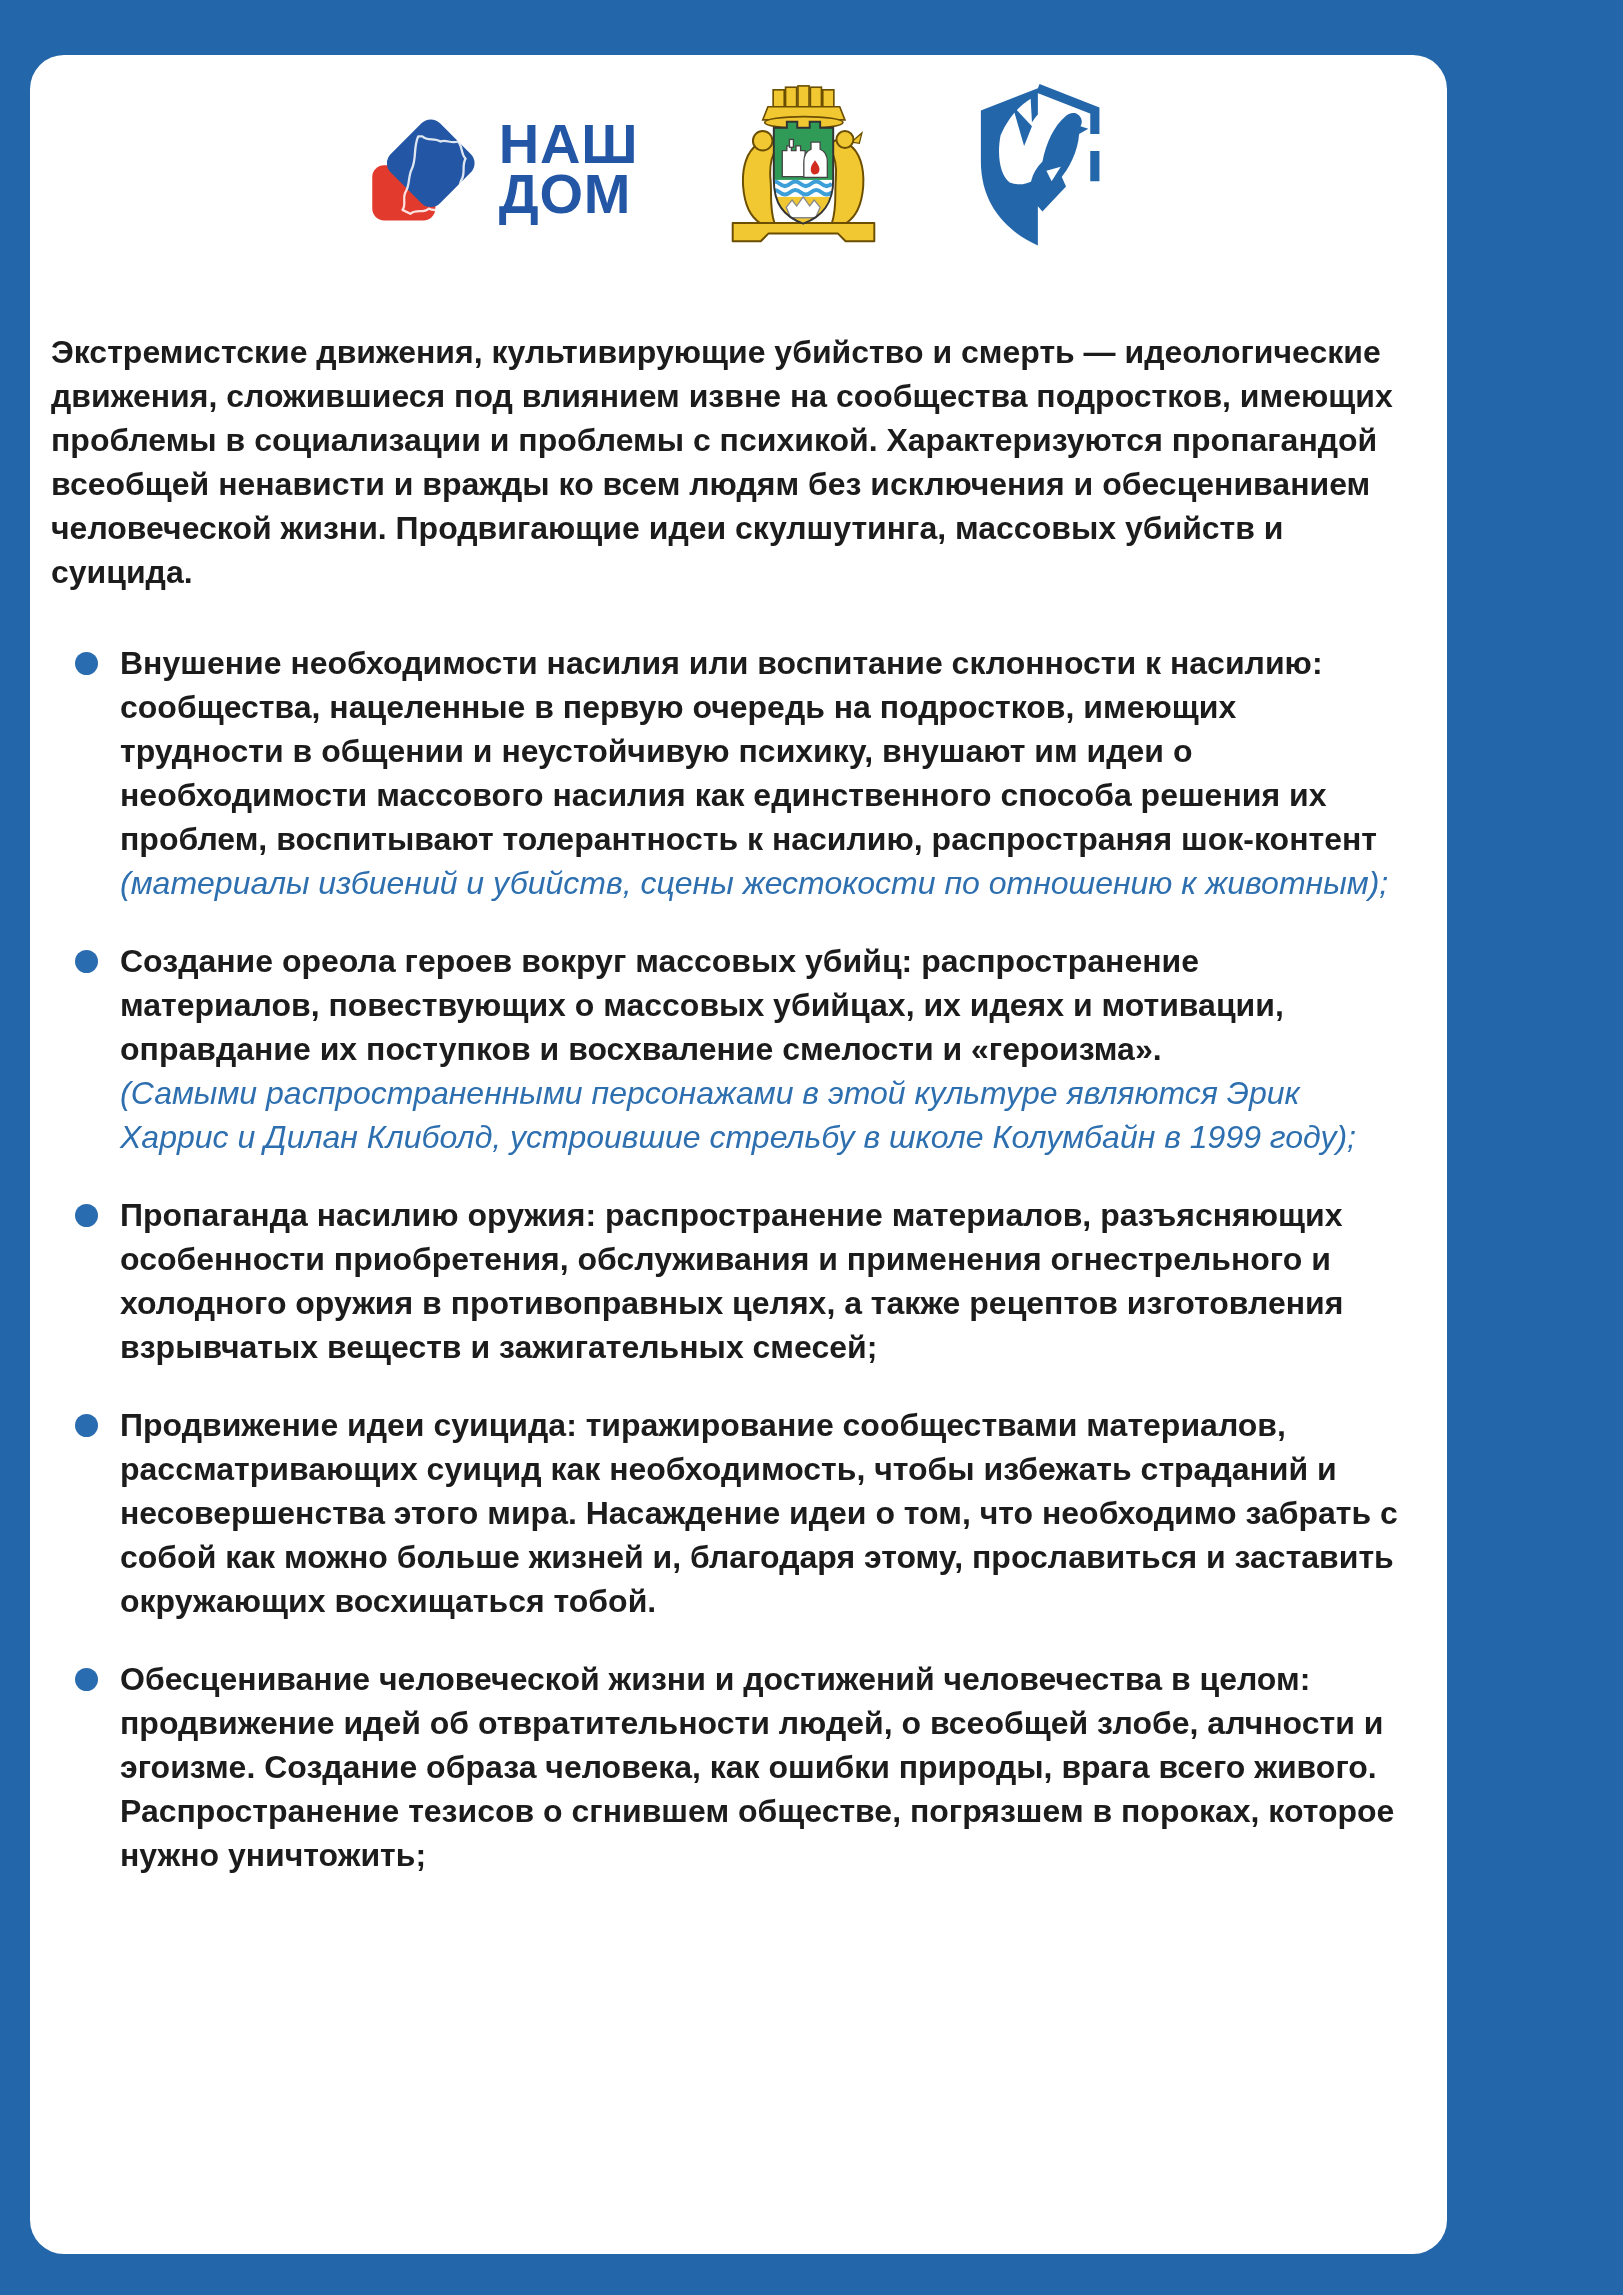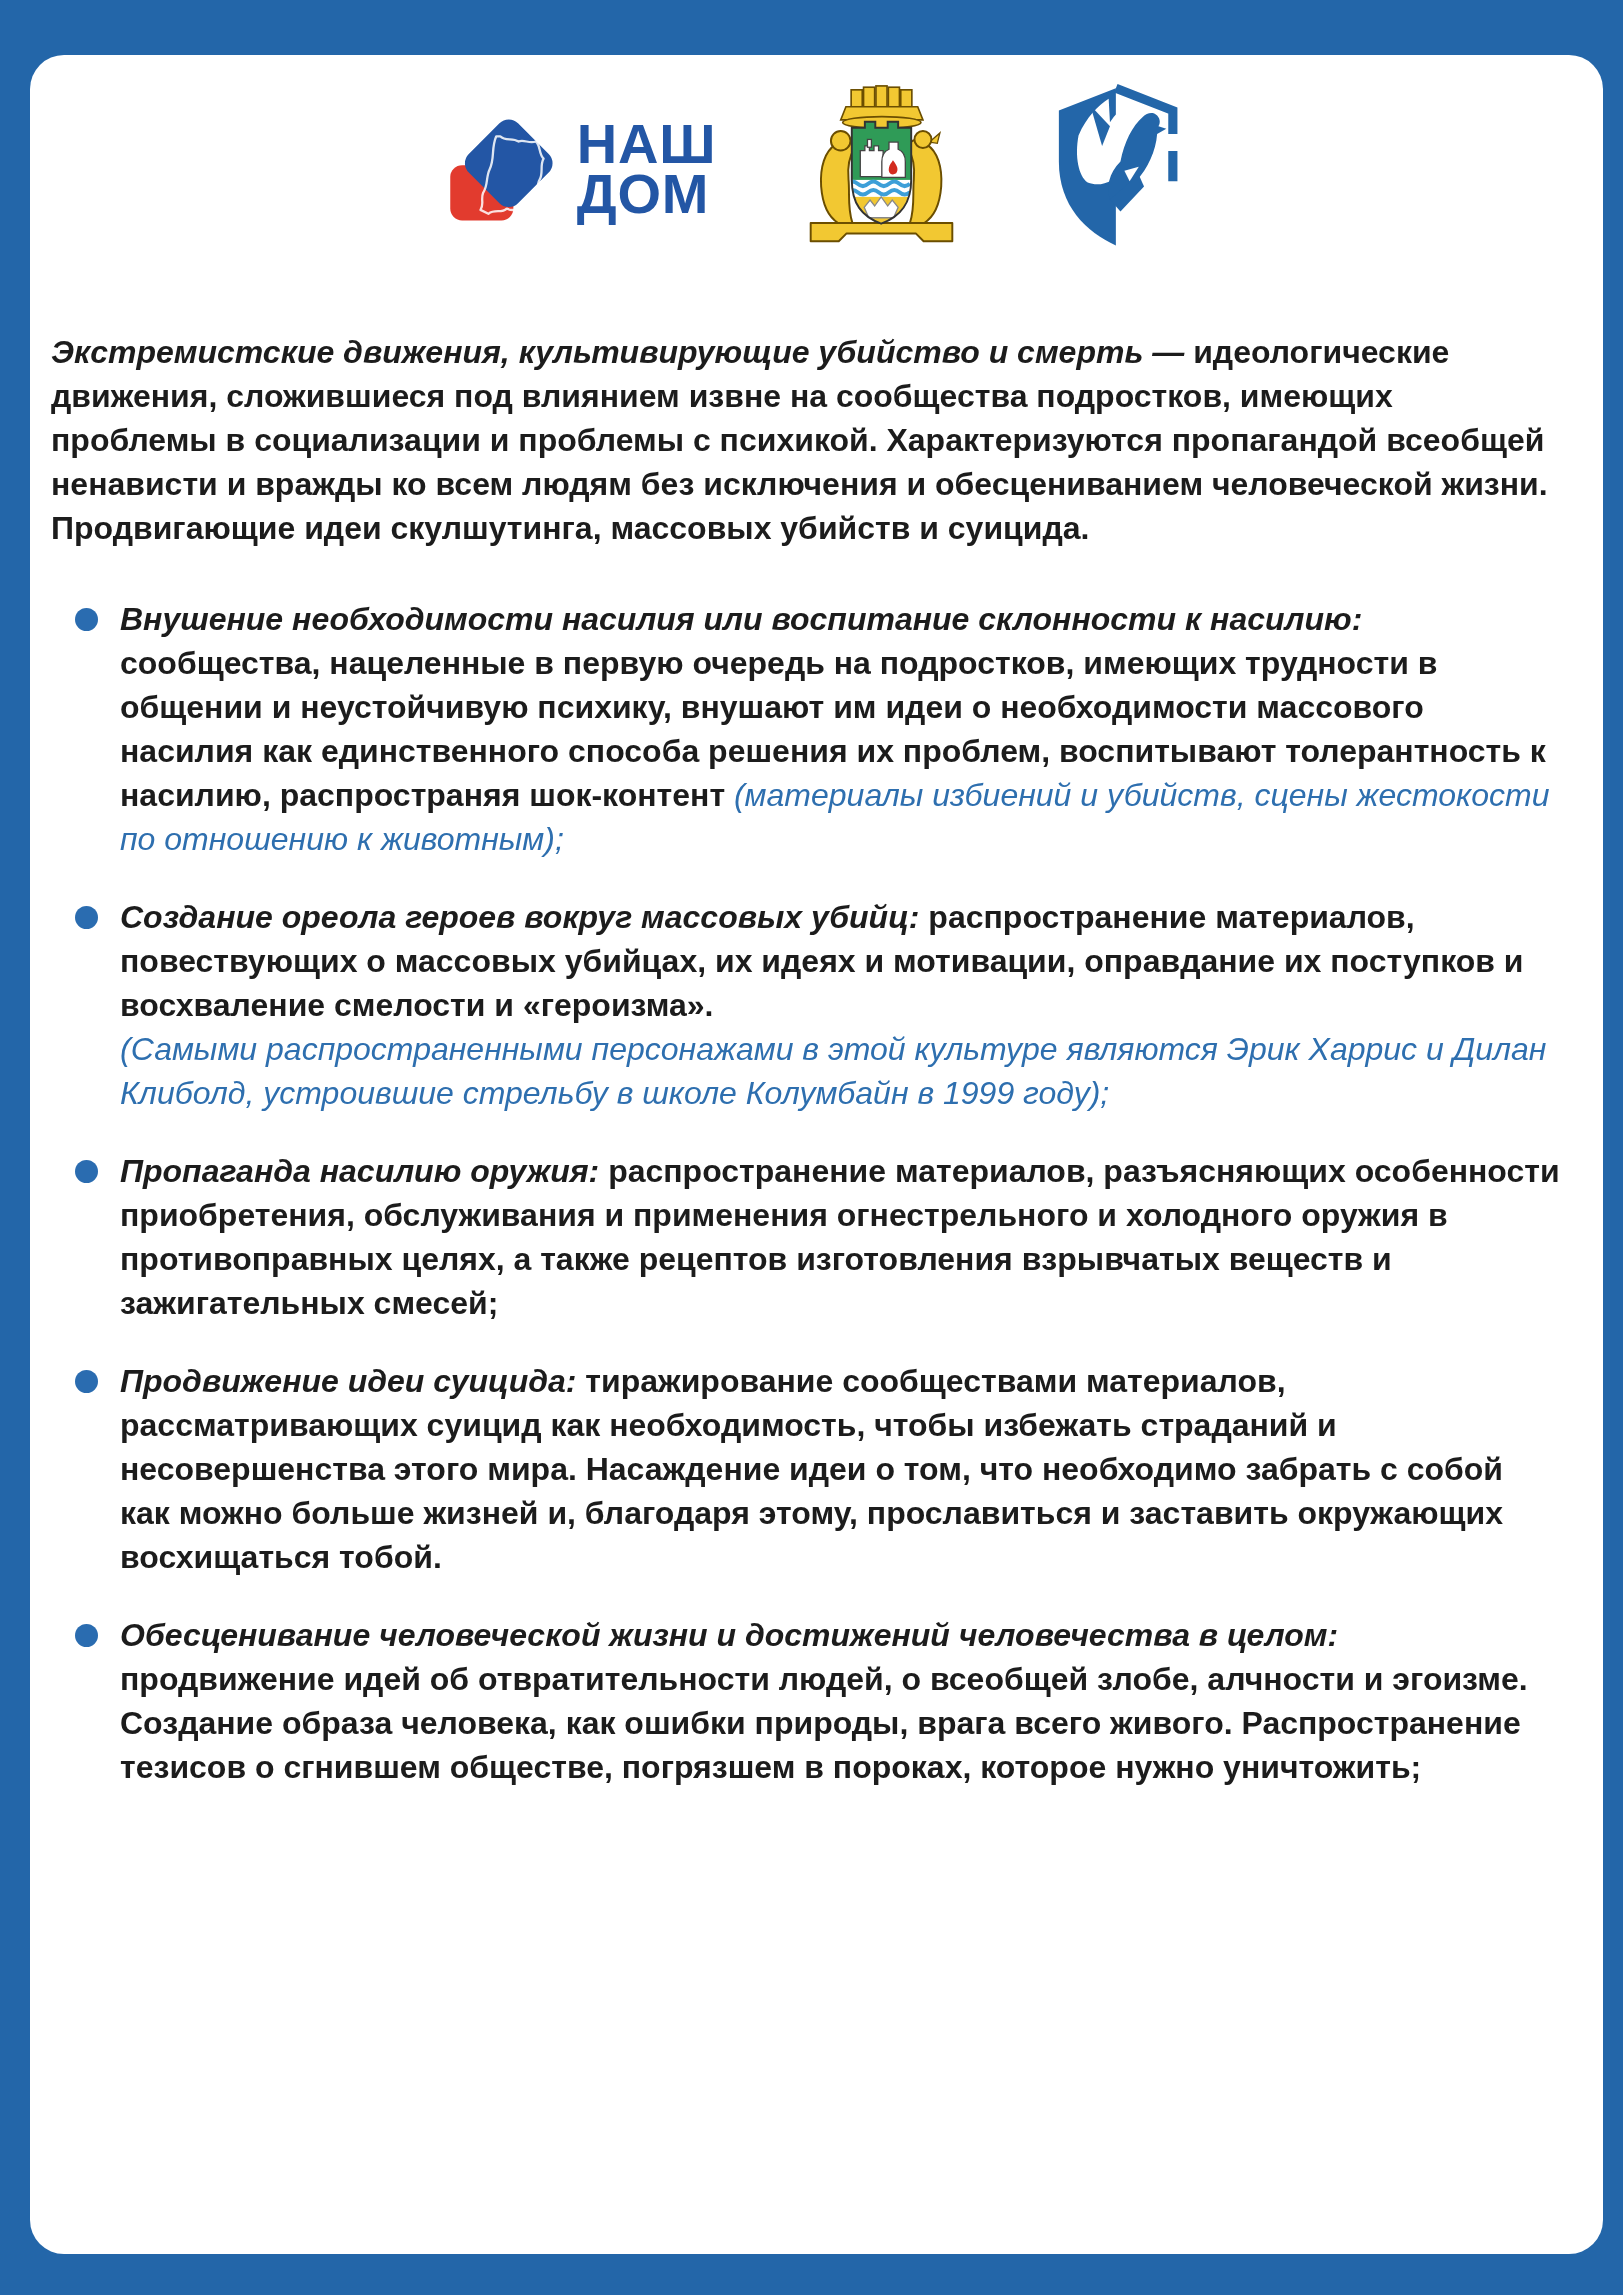--- a/index.html
+++ b/index.html
@@ -17,21 +17,21 @@
   html,body{margin:0;padding:0;}
   body{
     width:1624px;height:2295px;
     background:var(--frame-blue);
     font-family:"Liberation Sans", sans-serif;
     position:relative;
   }
   .card{
     position:absolute;
     left:30px;top:55px;
-    width:1573px;height:2199px;
+    width:1417px;height:2199px;
     background:#ffffff;
     border-radius:34px;
     overflow:hidden;
   }
   .header{
     display:flex;
     align-items:center;
     justify-content:center;
     gap:72px;
     padding-top:22px;
@@ -47,21 +47,21 @@
   }
   .content{
     padding:38px 42px 0 21px;
     color:var(--text-black);
   }
   .intro{
     font-size:32px;
     line-height:44px;
     max-width:1532px;
   }
-  .seg-bold{font-weight:700;font-style:italic;}
+  .seg-bold{font-weight:700;}
   .seg-normal{font-weight:700;}
   .seg-blue-italic{
     color:var(--accent-blue);
     font-style:italic;
     font-weight:400;
   }
   ul.points{
     list-style:none;
     margin:47px 0 0 0;
     padding:0;

